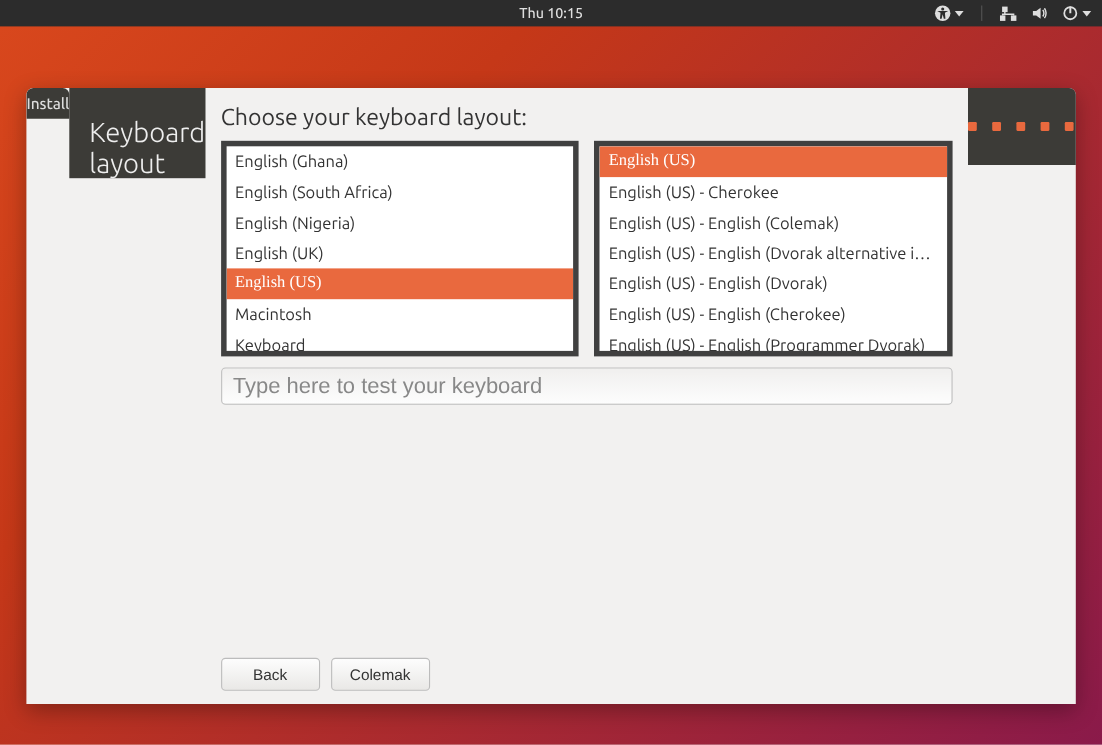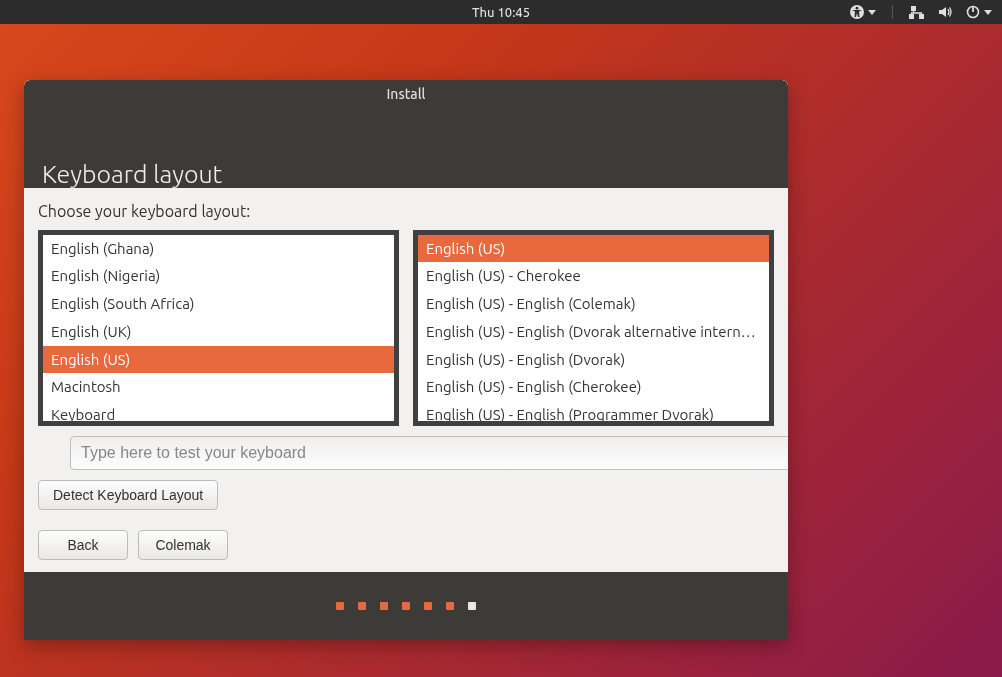--- a/index.html
+++ b/index.html
@@ -21,25 +21,24 @@
   .menubar .center { position: absolute; left: 50%; transform: translateX(-50%); font-weight: 500; }
   .menubar .right { display: flex; align-items: center; gap: 12px; }
   .menubar .sep { display:inline-block; width:1px; height:14px; background:#555; margin:0 4px; }
   .menubar svg { display:block; }
   .tri-down { width:0; height:0; border-left:4px solid transparent; border-right:4px solid transparent; border-top:5px solid #dedede; display:inline-block; margin-left:3px; }
 
   
   .window {
     position: absolute;
     left: 24px; top: 80px;
-    width: 764px; height: 560px;
+    width: 954px; height: 560px;
     background: #f2f1f0;
     box-shadow: 0 6px 20px rgba(0,0,0,0.3);
     display: flex;
-    flex-direction: column;
     border-radius: 6px 6px 0 0;
     overflow: hidden;
   }
   .titlebar {
     height: 28px;
     background: #3c3b37;
     color: #ddd;
     font-size: 14px;
     font-weight: 500;
     display:flex; align-items:center; justify-content:center;
@@ -53,53 +52,53 @@
     padding-left: 18px;
     font-size: 25px;
     font-weight: 300;
   }
   .content {
     flex: 1;
     background: #f2f1f0;
     padding: 14px 14px 8px 14px;
     display:flex; flex-direction:column;
   }
-  .prompt { font-size:16px; color:#333; margin-bottom:10px; }
+  .prompt { font-size:21px; color:#333; margin-bottom:10px; }
   .lists { display:flex; gap:14px; height:196px; }
   .listbox {
     flex:1;
     background:#fff;
     border:5px solid #404040;
     overflow:hidden;
     font-size:15px;
     color:#333;
   }
   .listbox .item {
     padding:3px 8px 3px 8px;
     line-height:1.45;
     white-space:nowrap;
     overflow:hidden;
     text-overflow:ellipsis;
     cursor:default;
   }
   .listbox .item.selected {
     background:#e9693e;
     color:#fff;
+    font-family:Liberation Serif, serif;
   }
   .test-input {
     margin-top:10px;
     width:100%;
     height:34px;
     border:1px solid #bfbfbf;
     border-radius:4px;
     background:linear-gradient(#f0efee,#fdfdfd);
     padding:0 10px;
-    font-size:16px;
+    font-size:20px;
     color:#555;
-    margin-left:32px;
   }
   .test-input::placeholder { color:#888; }
   .detect-row { margin-top:10px; }
   .btn {
     background:linear-gradient(#fdfdfd,#e9e8e6);
     border:1px solid #bcbcbc;
     border-radius:4px;
     padding:6px 14px;
     font-size:14px;
     color:#333;
@@ -119,21 +118,21 @@
   }
   .dot { width:8px; height:8px; border-radius:1px; }
   .dot.active { background:#e9693e; }
   .dot.current { background:#e9e9e9; }
 </style>
 </head>
 <body>
 
 <div class="menubar">
   <div></div>
-  <div class="center">Thu 10:45</div>
+  <div class="center">Thu 10:15</div>
   <div class="right">
     <span style="display:flex;align-items:center;">
       <svg width="16" height="16" viewBox="0 0 16 16">
           <circle cx="8" cy="8" r="7" fill="#dedede"></circle>
           <circle cx="8" cy="4.2" r="1.4" fill="#2c2c2c"></circle>
           <path d="M3 6 L13 6 L10 7.5 L10.5 13 L9 13 L8 9 L7 13 L5.5 13 L6 7.5 Z" fill="#2c2c2c"></path>
         </svg>
       <span class="tri-down"></span>
     </span>
     <span class="sep"></span>
@@ -167,42 +166,39 @@
     <span>Install</span>
   </div>
   <div class="header">
     <span>Keyboard layout</span>
   </div>
   <div class="content">
     <div class="prompt">Choose your keyboard layout:</div>
     <div class="lists">
       <div class="listbox left" id="left-list">
           <div class="item">English (Ghana)</div>
+          <div class="item">English (South Africa)</div>
           <div class="item">English (Nigeria)</div>
-          <div class="item">English (South Africa)</div>
           <div class="item">English (UK)</div>
           <div class="item selected">English (US)</div>
           <div class="item">Macintosh</div>
           <div class="item">Keyboard</div>
           <div class="item">Faroese</div>
         </div>
       <div class="listbox right" id="right-list">
           <div class="item selected">English (US)</div>
           <div class="item">English (US) - Cherokee</div>
           <div class="item">English (US) - English (Colemak)</div>
           <div class="item">English (US) - English (Dvorak alternative international no dead keys)</div>
           <div class="item">English (US) - English (Dvorak)</div>
           <div class="item">English (US) - English (Cherokee)</div>
           <div class="item">English (US) - English (Programmer Dvorak)</div>
         </div>
     </div>
     <input type="text" class="test-input" placeholder="Type here to test your keyboard" style="">
-    <div class="detect-row">
-      <button class="btn">Detect Keyboard Layout</button>
-    </div>
     <div class="nav-row">
       <button class="btn">Back</button>
       <button class="btn">Colemak</button>
     </div>
   </div>
   <div class="footer" id="footer-dots">
       <div class="dot active"></div>
       <div class="dot active"></div>
       <div class="dot active"></div>
       <div class="dot active"></div>

